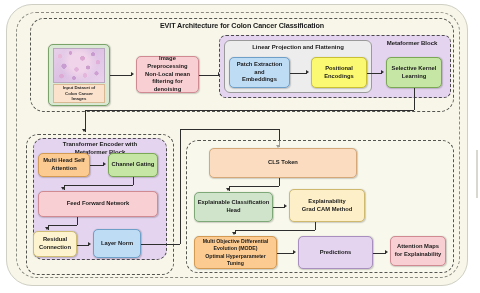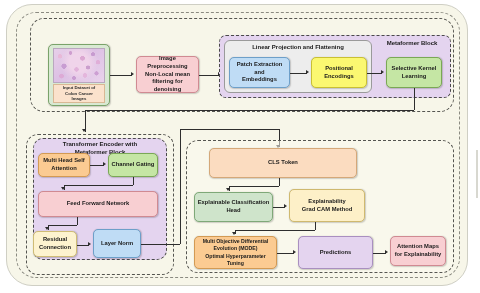--- a/index.html
+++ b/index.html
@@ -144,20 +144,21 @@
 </style>
 </head>
 <body>
 
 <div id="canvas">
 
   <div class="outer-shell"></div>
   <div class="outer-dashed"></div>
 
   <div class="top-dashed"></div>
+  <div class="diagram-title">EVIT Architecture for Colon Cancer Classification</div>
 
   <div class="node" style="left:48px; top:44px; width:62px; height:62px; background:#d9e9d3; border:1.1px solid #7aa36a;"></div>
   <div class="img-tile" style="left:53px; top:48px; width:52px; height:35px;"></div>
   <div class="img-caption" style="left:53px; top:84px; width:52px; height:19px;">Input Dataset of
 Colon Cancer
 Images</div>
 
   <div class="conn h" style="left:110px; top:74.5px; width:22px;"></div>
   <div class="arrow arrow-r" style="left:131px; top:72.4px;"></div>
 

